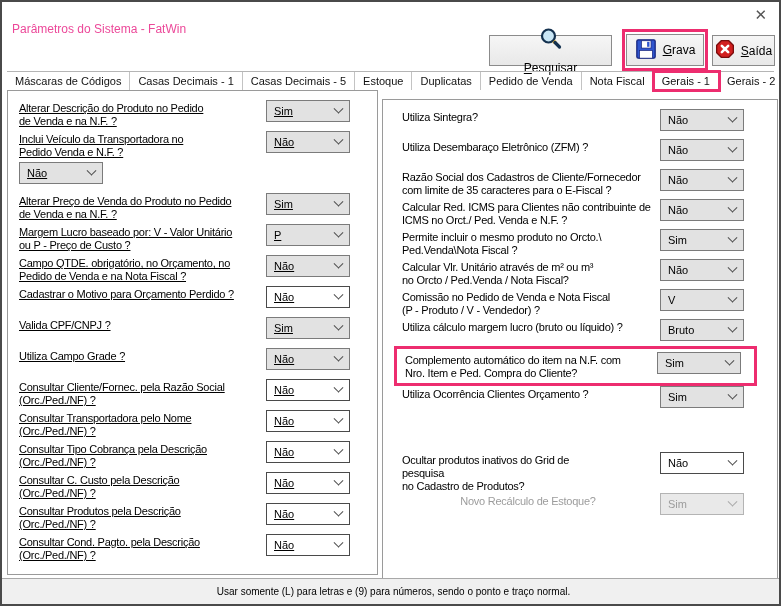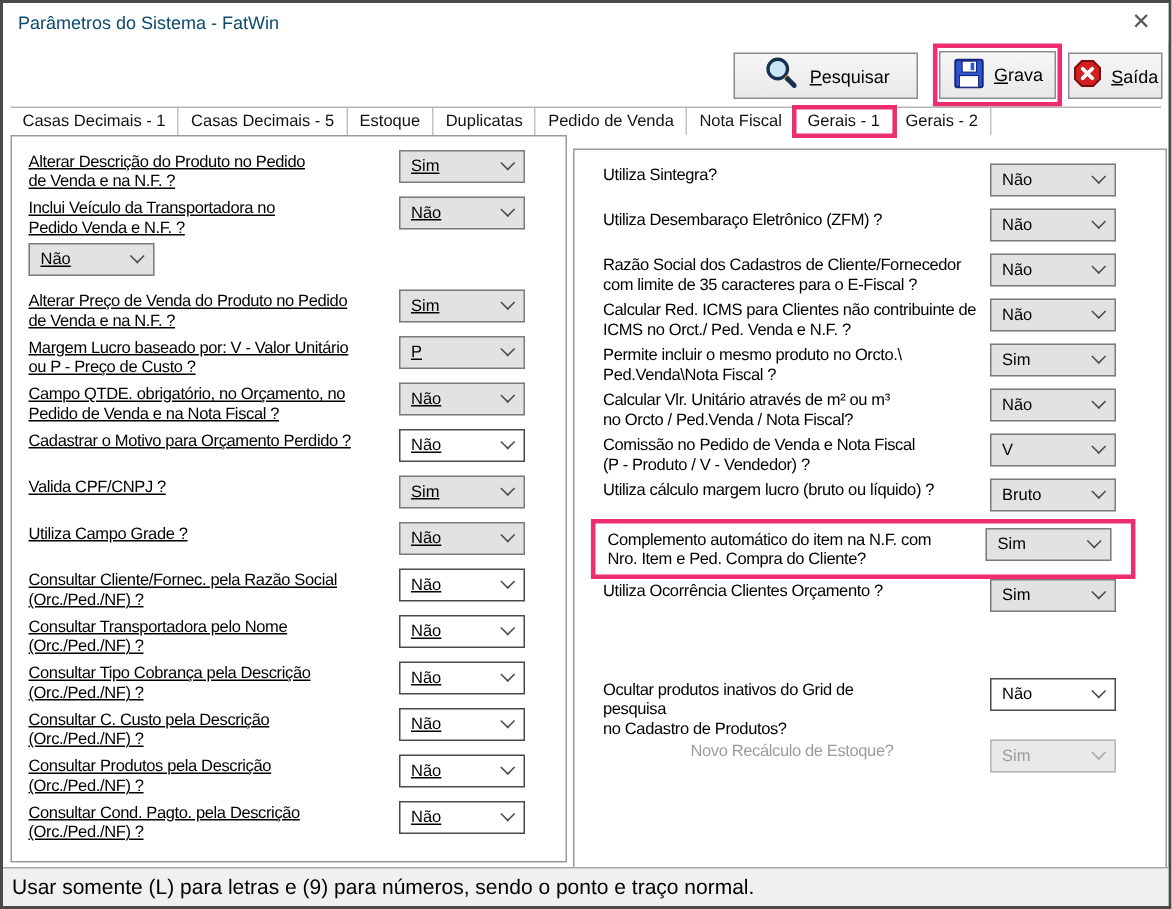--- a/index.html
+++ b/index.html
@@ -4,30 +4,30 @@
 <style>
   * { box-sizing: border-box; margin: 0; padding: 0; }
   html,body { background:#c8c8c8; }
   body { font-family: "Liberation Sans", sans-serif; }
   .dialog {
     position: relative; width: 781px; height: 606px;
     background: #ffffff; border: 2px solid #4a4a4a; overflow: hidden;
   }
   
   .titlebar { position:absolute; top:0; left:0; right:0; height:26px; background:#fff; }
-  .titlebar .title { position:absolute; left:10px; top:6px; font-size:12px; color:#0c4a6e; }
+  .titlebar .title { position:absolute; left:10px; top:20px; font-size:12px; color:#ec4899; }
   .titlebar .close { position:absolute; right:12px; top:4px; font-size:15px; color:#555; cursor:pointer; line-height:18px; }
   
   .btn {
     position:absolute; top:33px; height:31px; display:flex; align-items:center; justify-content:center;
     gap:6px; background:linear-gradient(#f6f6f6,#e8e8e8); border:1px solid #8b8b8b;
     font-size:12px; color:#000; cursor:pointer; padding:0 8px;
   }
   .btn svg { flex:0 0 auto; }
-  .btn-pesquisar { left:487px; width:123px; }
+  .btn-pesquisar { left:487px; width:123px;flex-direction:column; }
   .grava-box { position:absolute; left:620px; top:27px; width:86px; height:42px;
     border:3px solid var(--accent,#ED2D6F); display:flex; align-items:center; justify-content:center; }
   .btn-grava { position:static; width:78px; height:32px; }
   .btn-saida { left:710px; width:63px; }
   .u { text-decoration: underline; }
   
   .tabbar { position:absolute; left:5px; right:5px; top:69px; height:19px; display:flex;
     border-top:1px solid #b5b5b5; font-size:11px; }
   .tab { padding:0 8px; line-height:18px; border-right:1px solid #c3c3c3; color:#111;
     white-space:nowrap; cursor:pointer; }
@@ -50,21 +50,21 @@
     transform:rotate(45deg) translate(-2px,-2px); flex:0 0 auto; }
   .row.white .combo { background:#ffffff; border-color:#4a4a4a; }
   .row.disabled .label { color:#9c9c9c;text-align:center; }
   .row.disabled .combo { background:#e9e9e9; border-color:#b4b4b4; cursor:default; }
   .row.disabled .combo .val { color:#9c9c9c; }
   .row.disabled .chev { border-color:#a8a8a8; }
   .row.highlight { border:3px solid var(--accent,#ED2D6F);
     margin:-3px -13px 0 -8px; padding:3px 13px 3px 8px; min-height:36px; }
   
   .statusbar { position:absolute; left:0; right:0; bottom:0; height:26px; background:#f0f0f0;
-    border-top:1px solid #a8a8a8; font-size:14px; color:#000; line-height:25px; padding-left:6px; }
+    border-top:1px solid #a8a8a8; font-size:10px; color:#000; line-height:25px; padding-left:6px;text-align:center; }
 </style>
 </head>
 <body>
 
 <div class="dialog">
 
   <div class="titlebar">
     <span class="title">Parâmetros do Sistema - FatWin</span>
     <span class="close">✕</span>
   </div>
@@ -98,20 +98,21 @@
     <span>
       <svg width="20" height="20" viewBox="0 0 24 24">
         <polygon points="7.5,2 16.5,2 22,7.5 22,16.5 16.5,22 7.5,22 2,16.5 2,7.5" stroke="#7a0c0c" stroke-width="1.6" fill="#D21F1F"></polygon>
         <path d="M8.2 8.2 L15.8 15.8 M15.8 8.2 L8.2 15.8" stroke="#ffffff" stroke-width="3.1" stroke-linecap="round"></path>
       </svg>
     </span>
     <span><span class="u">S</span><span>aída</span></span>
   </button>
 
   <div class="tabbar">
+  <div class="tab">Máscaras de Códigos</div>
 
   <div class="tab">Casas Decimais - 1</div>
 
   <div class="tab">Casas Decimais - 5</div>
 
   <div class="tab">Estoque</div>
 
   <div class="tab">Duplicatas</div>
 
   <div class="tab">Pedido de Venda</div>

